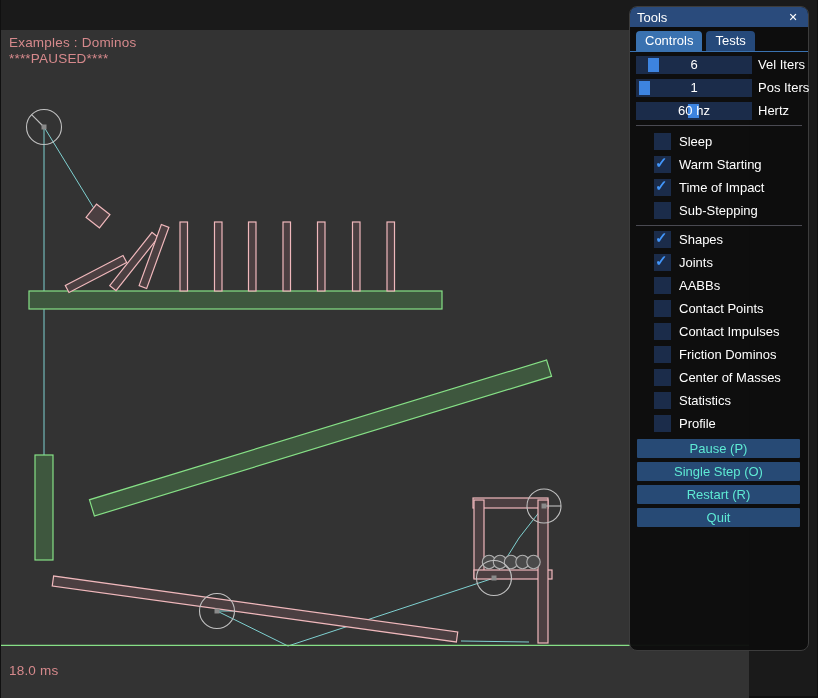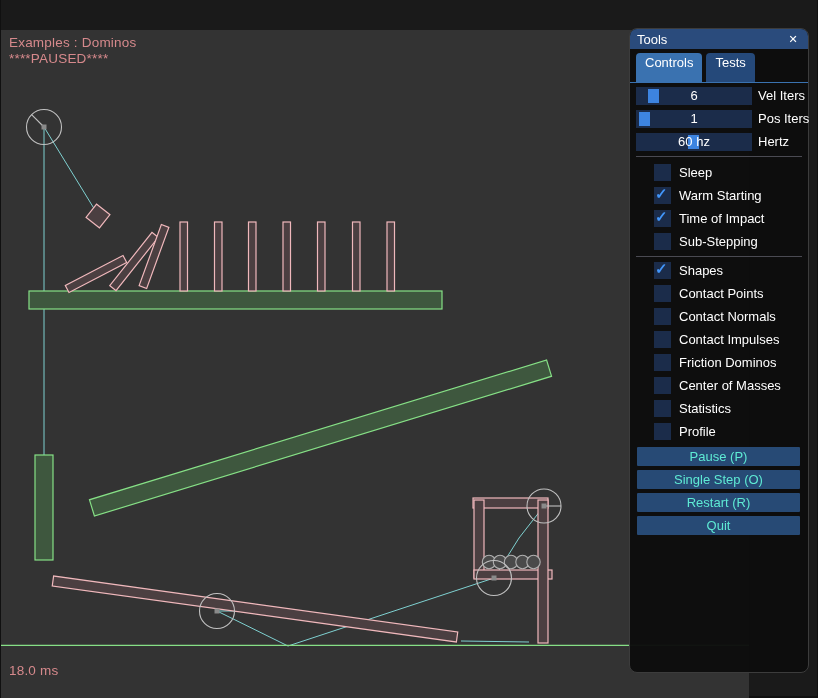--- a/index.html
+++ b/index.html
@@ -16,26 +16,26 @@
 
   
   .canvas { position:absolute; left:0; top:30px; width:748px; height:668px; background:#333333; overflow:hidden; }
   .hud { position:absolute; font-size:13.5px; color:#d6898c; letter-spacing:.2px; }
   .hud-example { left:8px; top:5px; }
   .hud-paused { left:8px; top:21px; }
   .hud-ms { left:8px; top:633px; }
   svg.scene { position:absolute; left:0; top:0; }
 
   
-  .panel { position:absolute; left:628px; top:28px; width:180px; height:645px; background:rgba(13,13,13,0.97); border:1px solid #3c3c3c; border-radius:8px; color:#fff; font-size:13px; }
+  .panel { position:absolute; left:628px; top:6px; width:180px; height:645px; background:rgba(13,13,13,0.97); border:1px solid #3c3c3c; border-radius:8px; color:#fff; font-size:13px; }
   .p-title { height:20px; background:#2a4b7c; border-radius:7px 7px 0 0; display:flex; align-items:center; padding:0 7px; }
   .p-title-text { font-size:13px; }
   .p-close { margin-left:auto; font-size:11px; width:16px; height:16px; display:flex; align-items:center; justify-content:center; }
   .p-tabs { padding:4px 0 0 6px; border-bottom:1px solid #3a72b0; display:flex; gap:4px; }
-  .tab { padding:2px 9px 12px; border-radius:4px 4px 0 0; font-size:13px; }
+  .tab { padding:2px 9px 3px; border-radius:4px 4px 0 0; font-size:13px; }
   .tab.active { background:#3a72b0; }
   .tab.inactive { background:#25497a; }
   .p-content { padding:4px 0 0 6px; }
 
   .srow { position:relative; height:18px; margin-bottom:5px; }
   .sframe { position:absolute; left:0; top:0; width:116px; height:18px; background:#1b2c4a; }
   .sgrab { position:absolute; top:2px; width:11px; height:14px; background:#3d84e0; }
   .sval { position:absolute; left:0; top:0; width:116px; height:18px; text-align:center; line-height:18px; font-size:13px; }
   .slabel { position:absolute; left:122px; top:0; line-height:18px; font-size:13px; white-space:nowrap; }
 
@@ -177,26 +177,30 @@
         <span class="clabel">Sub-Stepping</span>
       </div>
 
       <div class="sep2"></div>
 
       <div class="crow">
         <span class="cbox checked"></span>
         <span class="clabel">Shapes</span>
       </div>
       <div class="crow">
+        <span class="cbox checked"></span>
+        <span class="clabel">Joints</span>
+      </div>
+      <div class="crow">
+        <span class="cbox"></span>
+        <span class="clabel">AABBs</span>
+      </div>
+      <div class="crow">
         <span class="cbox"></span>
         <span class="clabel">Contact Points</span>
-      </div>
-      <div class="crow">
-        <span class="cbox"></span>
-        <span class="clabel">Contact Normals</span>
       </div>
       <div class="crow">
         <span class="cbox"></span>
         <span class="clabel">Contact Impulses</span>
       </div>
       <div class="crow">
         <span class="cbox"></span>
         <span class="clabel">Friction Dominos</span>
       </div>
       <div class="crow">

